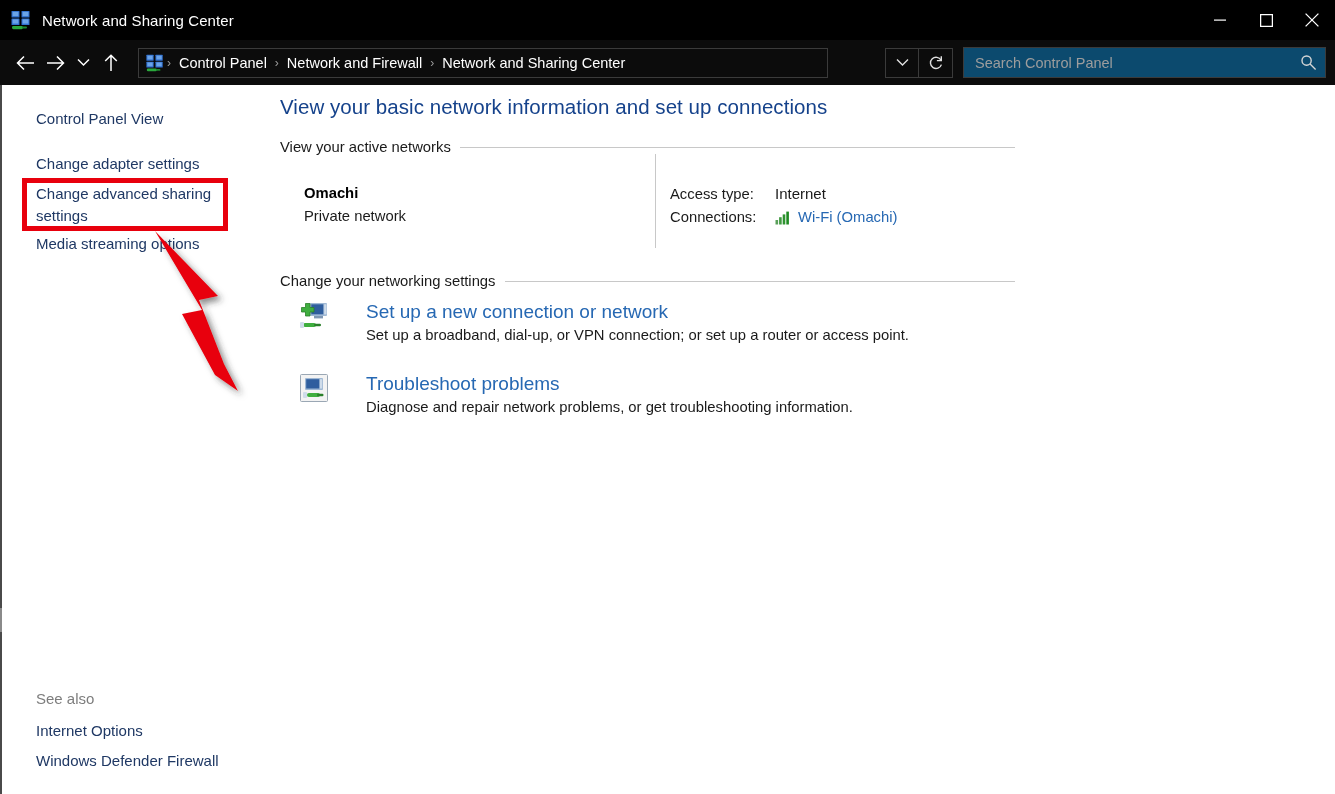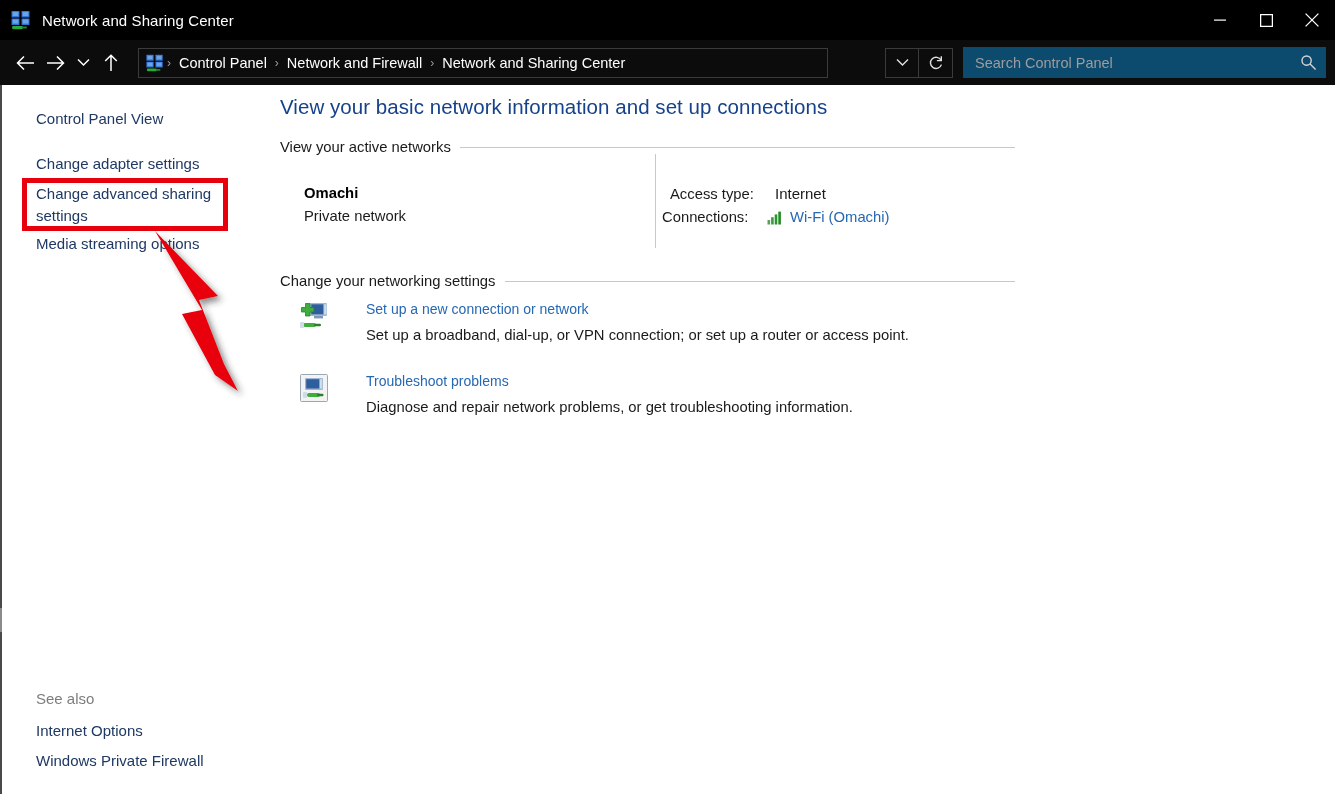--- a/index.html
+++ b/index.html
@@ -250,21 +250,21 @@
   }
   .task-icon {
     position: absolute;
     left: 0; top: 2px;
     width: 32px; height: 32px;
   }
   .task-link {
     position: absolute;
     left: 68px; top: 3px;
     color: #2668b3;
-    font-size: 14px;
+    font-size: 19px;
     white-space: nowrap;
     cursor: pointer;
   }
   .task-desc {
     position: absolute;
     left: 68px; top: 29px;
     color: #1a1a1a;
     font-size: 14.8px;
     white-space: nowrap;
   }
@@ -396,21 +396,21 @@
     </div>
 
     <div class="sidebar">
       <div class="side-link" style="top:23px;">Control Panel View</div>
       <div class="side-link" style="top:68px;">Change adapter settings</div>
       <div class="side-link wrap" style="top:98px; line-height:22px;">Change advanced sharing settings</div>
       <div class="side-link" style="top:148px;">Media streaming options</div>
 
       <div class="side-label" style="top:605px;">See also</div>
       <div class="side-link" style="top:635px;">Internet Options</div>
-      <div class="side-link" style="top:665px;">Windows Private Firewall</div>
+      <div class="side-link" style="top:665px;">Windows Defender Firewall</div>
     </div>
 
     <div class="content">
 
       <div class="page-title">View your basic network information and set up connections</div>
 
       <div class="section-head" style="left:10px; top:54px;">
         <span class="t">View your active networks</span>
         <span class="rule"></span>
       </div>
@@ -420,21 +420,21 @@
         <div class="net-type">Private network</div>
       </div>
 
       <div class="vdivider" style="left:385px; top:69px; height:94px;"></div>
 
       <div class="info-row" style="left:400px; top:100px;">
         <span class="info-key">Access type:</span>
         <span class="info-val">Internet</span>
       </div>
 
-      <div class="info-row" style="left:392px; top:124px;justify-content:space-between;">
+      <div class="info-row" style="left:400px; top:124px;justify-content:space-between;">
         <span class="info-key">Connections:</span>
         <span class="wifi-icon">
           <svg width="17" height="15" viewBox="0 0 17 15">
             <rect x="0.5" y="10" width="2.6" height="4.5" fill="#5aa05a"></rect>
             <rect x="4.1" y="7.2" width="2.6" height="7.3" fill="#3f9a3f"></rect>
             <rect x="7.7" y="4.4" width="2.6" height="10.1" fill="#2f9330"></rect>
             <rect x="11.3" y="1.6" width="2.6" height="12.9" fill="#1f8b22"></rect>
           </svg>
         </span>
         <span class="info-link">Wi-Fi (Omachi)</span>

